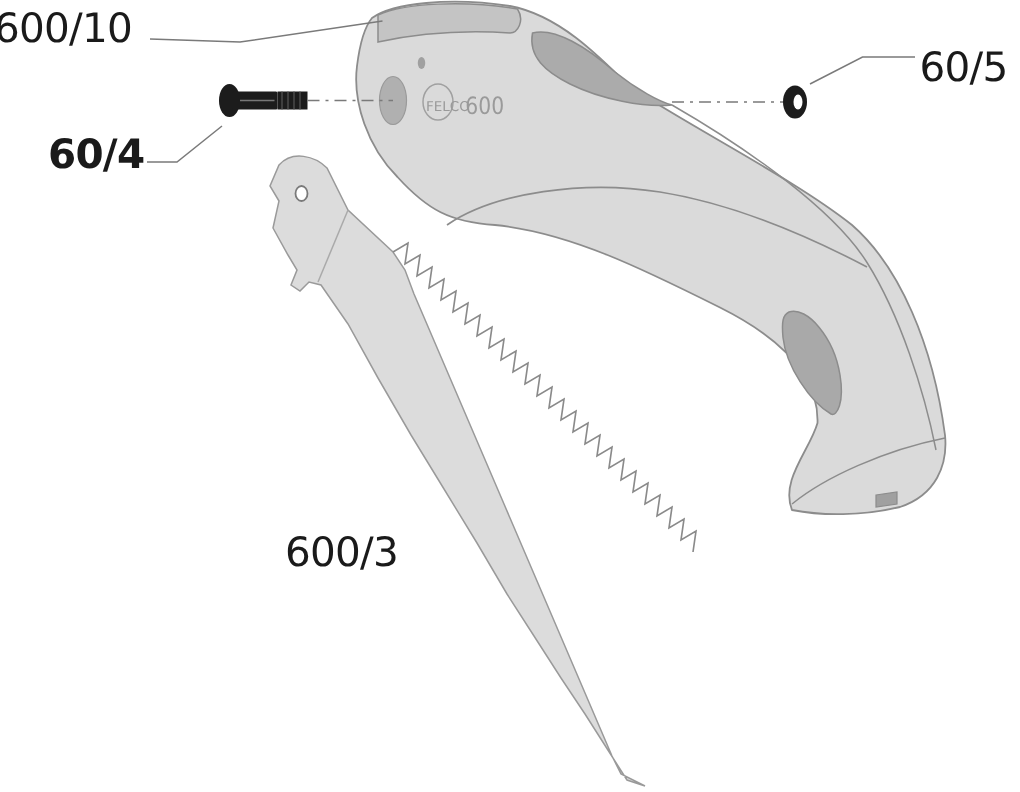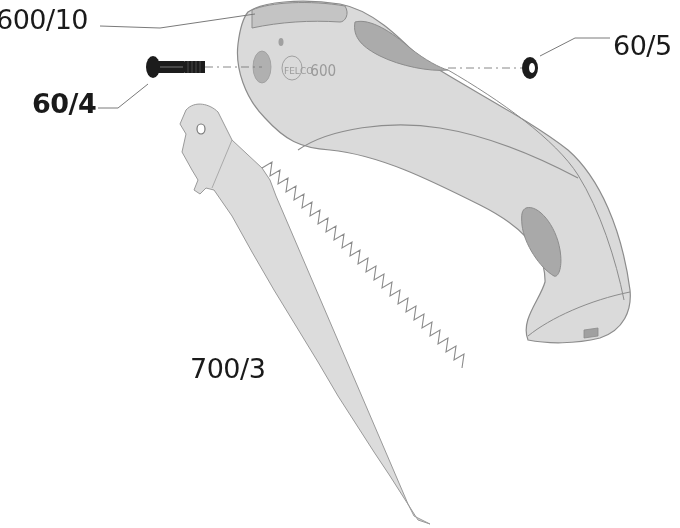--- a/index.html
+++ b/index.html
@@ -75,13 +75,13 @@
   <line x1="448" y1="68" x2="522" y2="68" stroke="#7a7a7a" stroke-width="0.9" stroke-dasharray="8,4,2,4"></line>
 
   <polyline points="100,26 160,28 255,14" fill="none" stroke="#7a7a7a" stroke-width="1"></polyline>
   <polyline points="610,38 575,38 540,56" fill="none" stroke="#7a7a7a" stroke-width="1"></polyline>
   <polyline points="98,108 118,108 148,84" fill="none" stroke="#7a7a7a" stroke-width="1"></polyline>
 </svg>
 
 <div class="label" id="lbl-handle">600/10</div>
 <div class="label" id="lbl-nut">60/5</div>
 <div class="label" id="lbl-bolt">60/4</div>
-<div class="label" id="lbl-blade">700/3</div>
+<div class="label" id="lbl-blade">600/3</div>
 
 </body></html>

